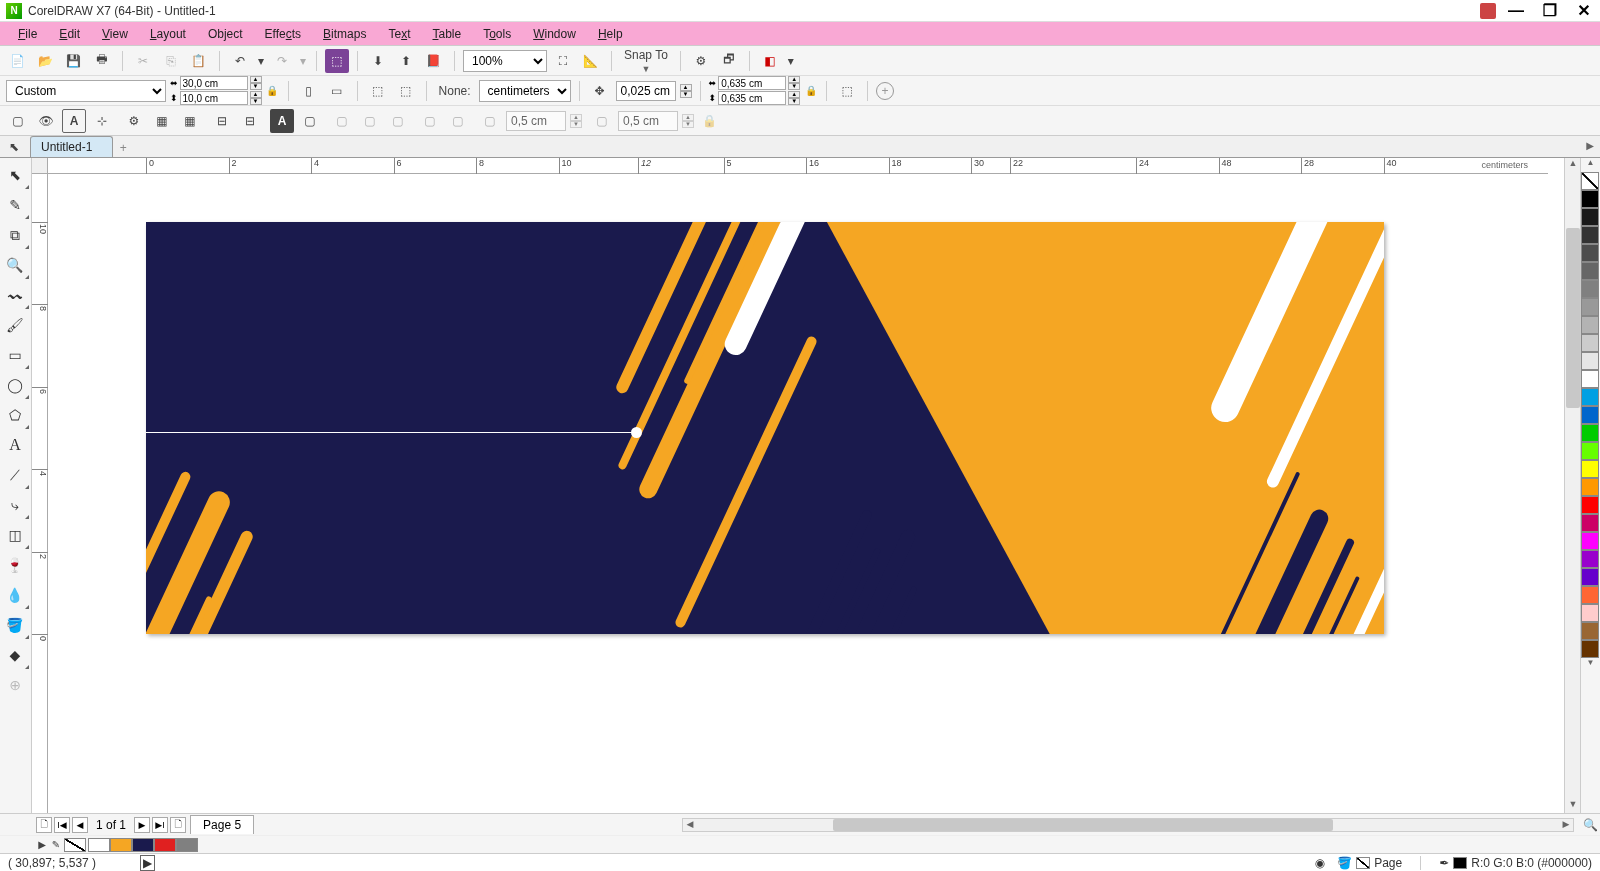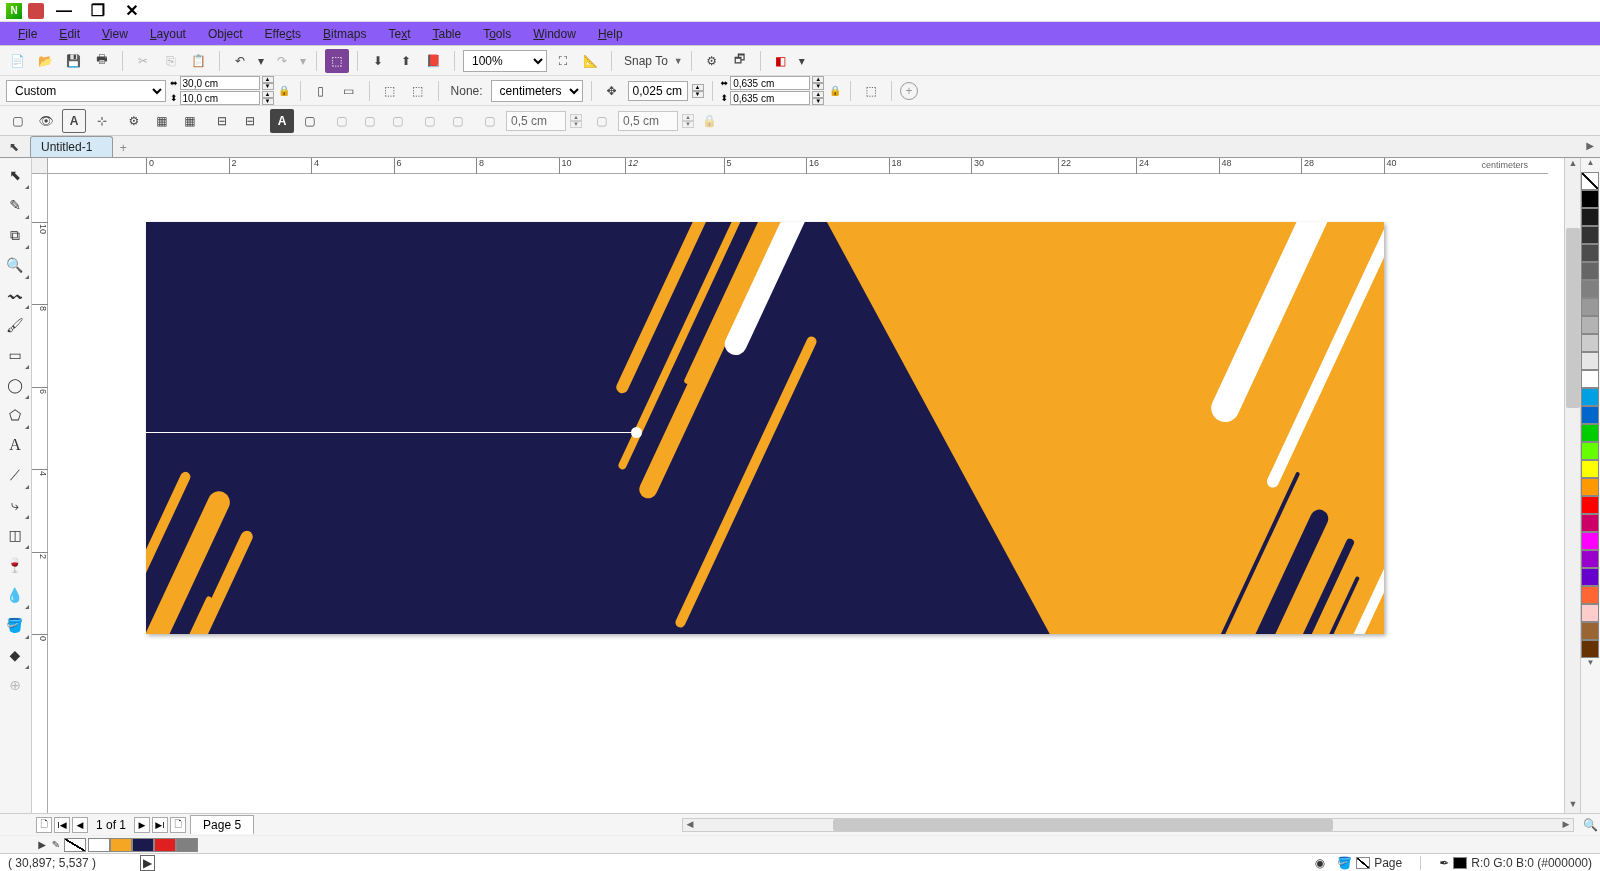--- a/index.html
+++ b/index.html
@@ -7,35 +7,35 @@
 
 
 .title-bar { height: 22px; background: #fff; display: flex; align-items: center; padding: 0 6px; border-bottom: 1px solid #ddd; }
 .title-bar .logo { width: 16px; height: 16px; background: linear-gradient(135deg,#6c0 0%,#090 100%); margin-right: 6px; display:flex;align-items:center;justify-content:center;color:#fff;font-weight:bold;font-size:10px; }
 .title-bar .title { flex: 1; color: #333; }
 .title-bar .win-btns { display: flex; gap: 14px; align-items: center; }
 .title-bar .user-icon { width: 16px; height: 16px; background: #c44; border-radius: 2px; margin-right: 10px; }
 .title-bar .win-btn { width: 20px; height: 16px; display: flex; align-items: center; justify-content: center; font-size: 16px; font-weight: bold; cursor: pointer; }
 
 
-.menu-bar { height: 24px; background: #8b5cf6; display: flex; align-items: center; padding: 0 8px; gap: 2px; border-bottom: 1px solid #ccc; }
+.menu-bar { height: 24px; background: #f9a8d4; display: flex; align-items: center; padding: 0 8px; gap: 2px; border-bottom: 1px solid #ccc; }
 .menu-item { padding: 3px 10px; cursor: pointer; color: #222; }
 .menu-item .ul { text-decoration: underline; }
 
 
 .toolbar { height: 30px; background: #f5f5f5; display: flex; align-items: center; padding: 0 6px; gap: 4px; border-bottom: 1px solid #ddd; }
 .toolbar .sep { width: 1px; height: 20px; background: #ccc; margin: 0 4px; }
 .tb-btn { width: 24px; height: 24px; display: flex; align-items: center; justify-content: center; cursor: pointer; border-radius: 2px; color:#444; }
 .tb-select { height: 22px; border: 1px solid #aaa; background: #fff; padding: 0 4px; }
 .tb-input { width: 60px; height: 20px; border: 1px solid #aaa; padding: 0 4px; text-align: left; background:#fff; }
 .tb-label { color: #444; padding: 0 4px; }
-.tb-group { display: flex; align-items: center; gap: 2px; }
+.tb-group { display: flex; align-items: center; gap: 2px; flex-direction: column; }
 .tb-dual { display: flex; flex-direction: column; gap: 1px; }
 .tb-dual .row { display: flex; align-items: center; gap: 2px; height: 14px; }
-.tb-dual input { width: 80px; height: 14px; border: 1px solid #aaa; font-size: 10px; padding: 0 2px; }
+.tb-dual input { width: 68px; height: 14px; border: 1px solid #aaa; font-size: 10px; padding: 0 2px; }
 .spin { display: flex; flex-direction: column; width: 12px; }
 .spin div { height: 7px; border: 1px solid #aaa; font-size: 6px; text-align: center; line-height: 5px; cursor: pointer; background:#f0f0f0; }
 .lock { width: 14px; height: 28px; display:flex;align-items:center;justify-content:center;color:#666;font-size:10px; }
 
 .toolbar3 { height: 30px; background: #f5f5f5; display: flex; align-items: center; padding: 0 6px; gap: 4px; border-bottom: 1px solid #ccc; }
 
 
 .doc-tabs { height: 22px; background: #f0f0f0; display: flex; align-items: flex-end; padding-left: 30px; border-bottom: 1px solid #999; position: relative; }
 .doc-tabs .pick { position: absolute; left: 6px; top: 3px; width: 16px; height: 16px; }
 .doc-tab { padding: 3px 20px 3px 10px; background: #d4e8f5; border: 1px solid #999; border-bottom: none; border-radius: 3px 3px 0 0; color: #222; position: relative; }
@@ -102,20 +102,21 @@
 
 .plus-circle { width:18px;height:18px;border:1px solid #999;border-radius:50%;display:flex;align-items:center;justify-content:center;color:#999;font-size:12px;cursor:pointer; }
 
 .zoom-select { width:84px; }
 </style>
 </head>
 <body>
 
 <div class="title-bar">
   <div class="logo">N</div>
+  <div class="title">CorelDRAW X7 (64-Bit) - Untitled-1</div>
   <div class="user-icon"></div>
   <div class="win-btns">
     <div class="win-btn">—</div>
     <div class="win-btn">❐</div>
     <div class="win-btn">✕</div>
   </div>
 </div>
 
 <div class="menu-bar">
   <div class="menu-item"><span class="ul">F</span><span>ile</span></div>
@@ -310,26 +311,26 @@
   <div class="canvas-area">
     <div class="ruler-corner"></div>
     <div class="ruler-h">
       <div class="ruler-unit">centimeters</div>
     <div class="tick" style="left: 98px;">0</div>
         <div class="tick" style="left: 180.5px;">2</div>
         <div class="tick" style="left: 263px;">4</div>
         <div class="tick" style="left: 345.5px;">6</div>
         <div class="tick" style="left: 428px;">8</div>
         <div class="tick" style="left: 510.5px;">10</div>
-        <div class="tick" style="left: 577px; font-style: italic;">12</div>
+        <div class="tick" style="left: 590px; font-style: italic;">12</div>
         <div class="tick" style="left: 675.5px;">5</div>
         <div class="tick" style="left: 758px;">16</div>
         <div class="tick" style="left: 840.5px;">18</div>
         <div class="tick" style="left: 923px;">30</div>
-        <div class="tick" style="left: 1010px;">22</div>
+        <div class="tick" style="left: 962px;">22</div>
         <div class="tick" style="left: 1088px;">24</div>
         <div class="tick" style="left: 1170.5px;">48</div>
         <div class="tick" style="left: 1253px;">28</div>
         <div class="tick" style="left: 1335.5px;">40</div>
       </div>
     <div class="ruler-v">
         <div class="tick" style="top: 460px;">0</div>
         <div class="tick" style="top: 377.5px;">2</div>
         <div class="tick" style="top: 295px;">4</div>
         <div class="tick" style="top: 212.5px;">6</div>

